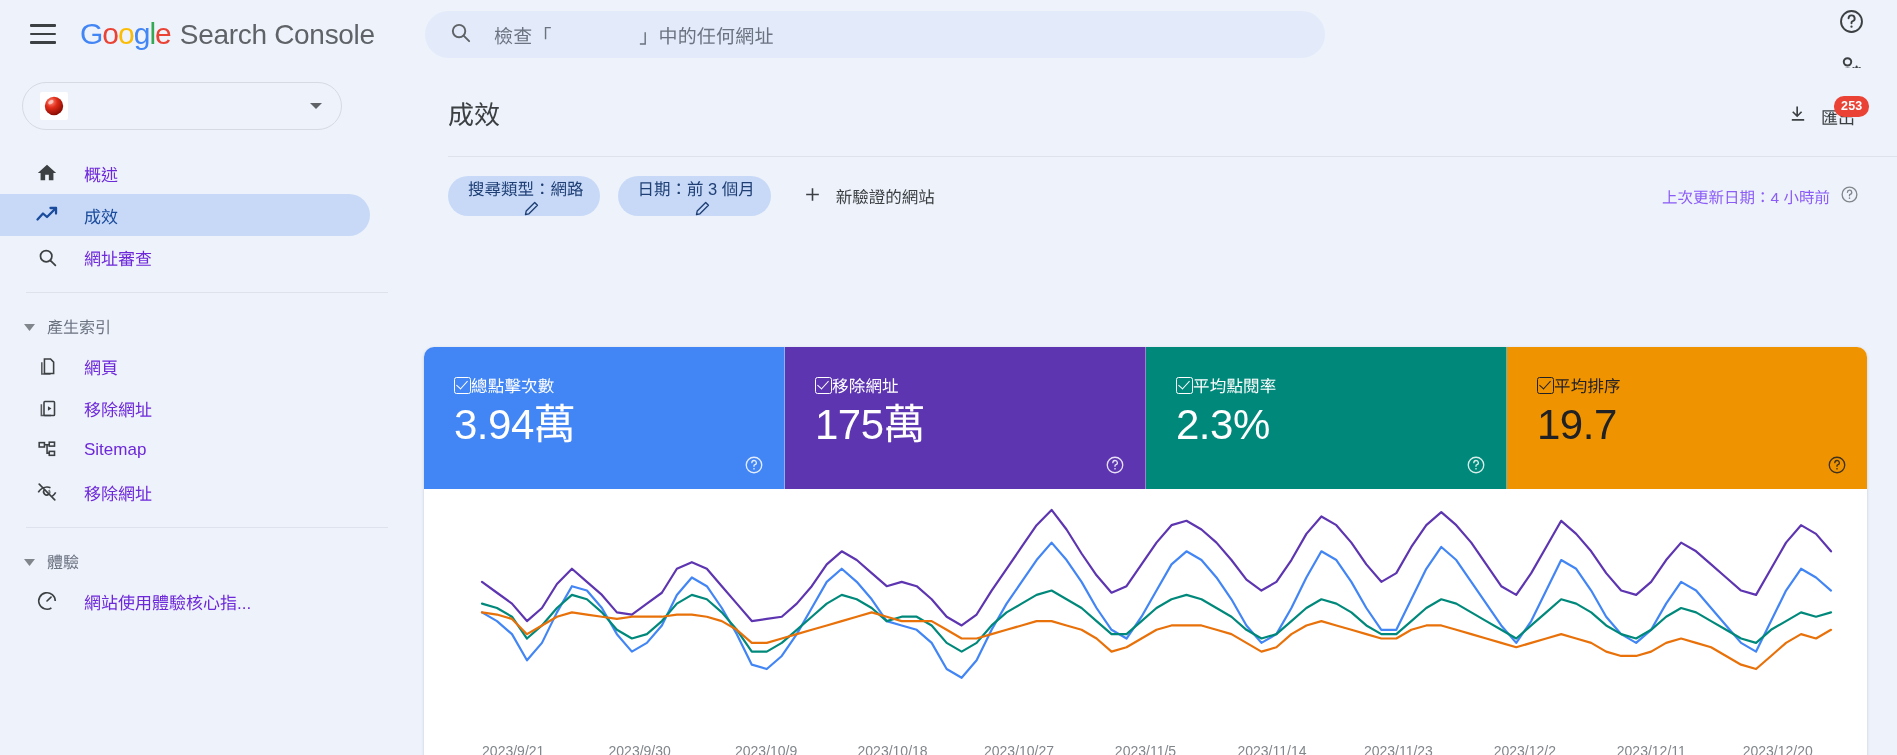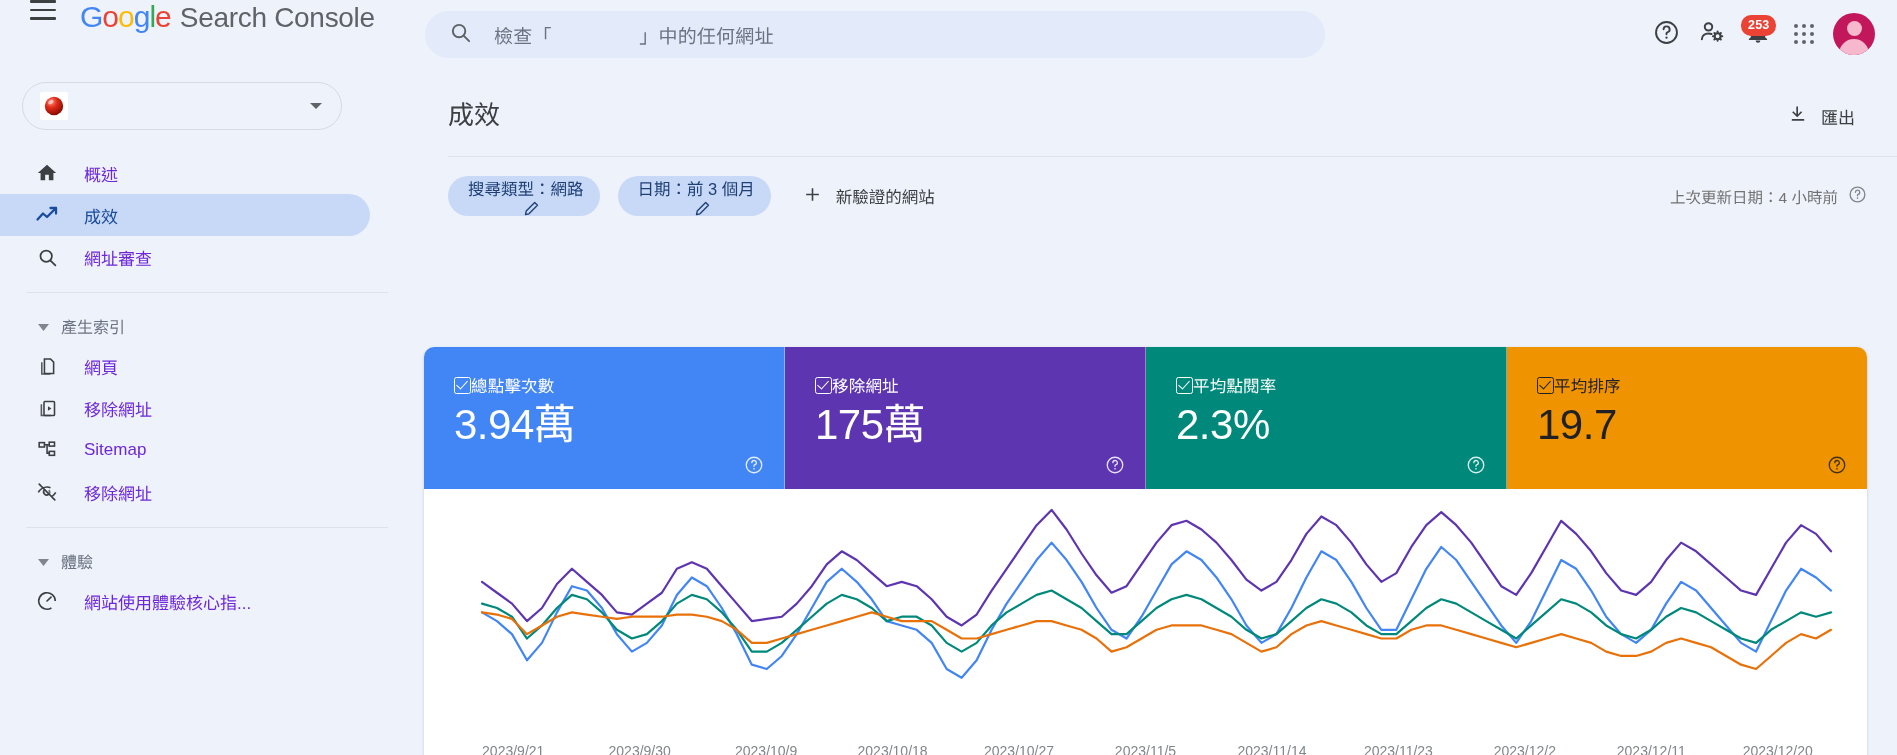--- a/index.html
+++ b/index.html
@@ -10,21 +10,21 @@
     background: #eef2fb;
     font-family: "Liberation Sans", "DejaVu Sans", sans-serif;
     -webkit-font-smoothing: antialiased;
   }
 
   
   .topbar {
     position: absolute; top: 0; left: 0;
     width: 1897px; height: 68px;
     background: #eef2fb;
-    display: flex; align-items: flex-start;
+    display: flex; align-items: center;
   }
   .hamburger {
     width: 26px; height: 20px;
     margin-left: 30px; margin-right: 24px;
     display: flex; flex-direction: column; justify-content: space-between;
     cursor: pointer;
   }
   .hamburger span { display: block; height: 2.6px; width: 100%; background: #3c4043; border-radius: 1px; }
 
   .brand { display: flex; align-items: baseline; font-size: 28px; letter-spacing: -0.3px; white-space: nowrap; }
@@ -42,21 +42,21 @@
     position: absolute; left: 425px; top: 11px;
     width: 900px; height: 47px;
     background: #e3ebfa;
     border-radius: 26px;
     display: flex; align-items: center;
     cursor: text;
   }
   .search-icon { margin-left: 24px; margin-right: 22px; flex: none; }
   .search-ph { color: #6b7280; font-size: 19px; letter-spacing: 0.2px; white-space: pre; }
 
-  .topright { position: absolute; right: 22px; top: 0; height: 68px; display: flex; align-items: center; gap: 0; }
+  .topright { position: absolute; right: 22px; top: 0; height: 68px; display: flex; align-items: center; gap: 0; flex-direction: column; }
   .icobtn {
     width: 46px; height: 46px; border-radius: 50%;
     display: flex; align-items: center; justify-content: center;
     cursor: pointer; position: relative; flex: none;
   }
   .badge {
     position: absolute; top: 4px; left: 50%; transform: translateX(-48%);
     background: #EA4335; color: #fff;
     font-size: 12.5px; font-weight: 700; line-height: 1;
     padding: 4px 7px 4px 7px; border-radius: 10px;
@@ -103,21 +103,21 @@
     font-size: 17px;
   }
   .navitem.active { background: #c7d9f7; color: #1a4b9c; font-weight: 500; }
   .navitem .ni { width: 26px; margin-right: 24px; display: flex; align-items: center; justify-content: center; flex: none; }
   .navitem .nl { white-space: nowrap; overflow: hidden; text-overflow: ellipsis; }
 
   .navdiv { height: 1px; background: #dde2ec; margin: 14px 30px 14px 26px; }
 
   .grouphdr {
     display: flex; align-items: center;
-    height: 38px; padding-left: 38px;
+    height: 38px; padding-left: 24px;
     color: #6b7280; font-size: 16px; cursor: pointer;
   }
   .grouphdr .tri { margin-right: 12px; flex: none; }
 
   
   .main {
     position: absolute; left: 418px; top: 68px;
     width: 1479px; height: 687px;
     background: #eef2fb;
   }
@@ -142,23 +142,23 @@
     border-radius: 21px; padding: 0 16px 0 20px;
     font-size: 16.5px; margin-right: 18px; cursor: pointer; white-space: nowrap; flex-direction: column;
   }
   .chip .pencil { margin-left: 12px; display: flex; flex: none; }
   .addsite {
     display: flex; align-items: center; gap: 14px;
     color: #3c4043; font-size: 16.5px; cursor: pointer;
     padding: 8px 14px; border-radius: 4px; white-space: nowrap;
   }
   .lastupd {
-    position: absolute; right: 30px;
+    position: absolute; right: 38px;
     display: flex; align-items: center; gap: 10px;
-    color: #737373; font-size: 15.5px; white-space: nowrap; text-align: right;
+    color: #8b5cf6; font-size: 15.5px; white-space: nowrap; text-align: right;
   }
   .chartcard {
     position: absolute; left: 6px; top: 279px;
     width: 1443px; height: 420px;
     background: #fff; border-radius: 10px;
     box-shadow: 0 1px 2px rgba(60,64,67,.12), 0 1px 3px 1px rgba(60,64,67,.07);
     overflow: hidden;
   }
   .metrics { display: flex; height: 142px; }
   .metric {

